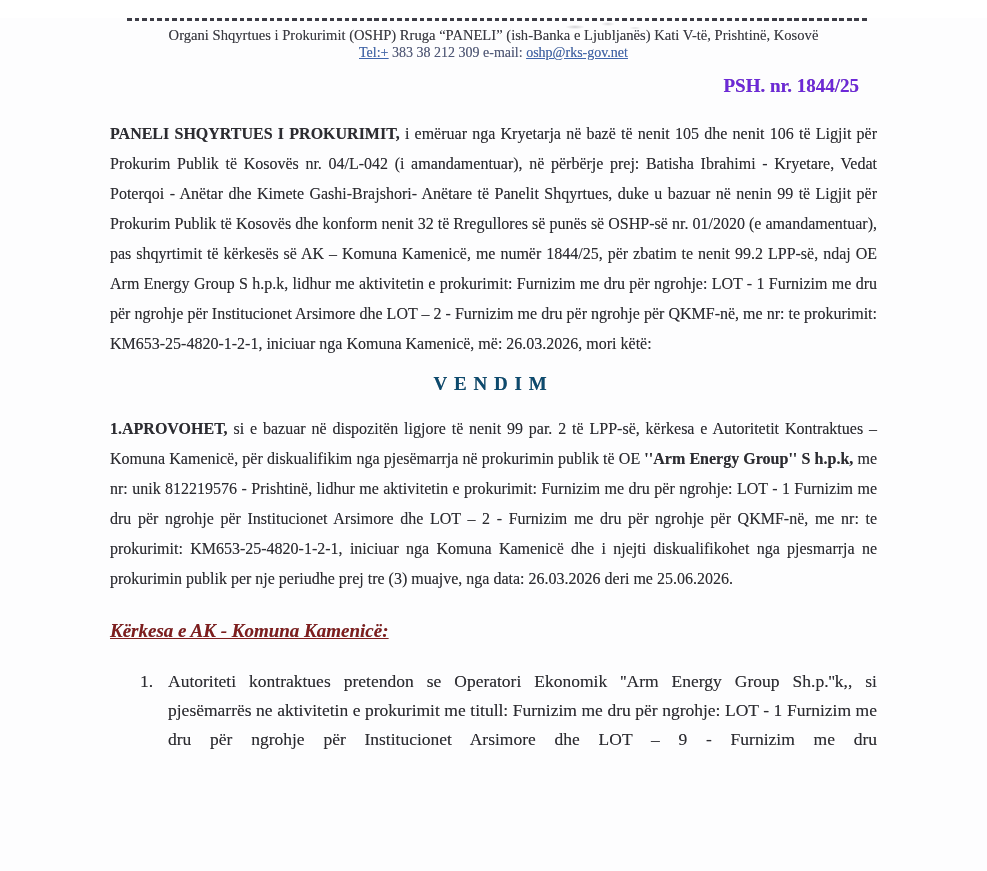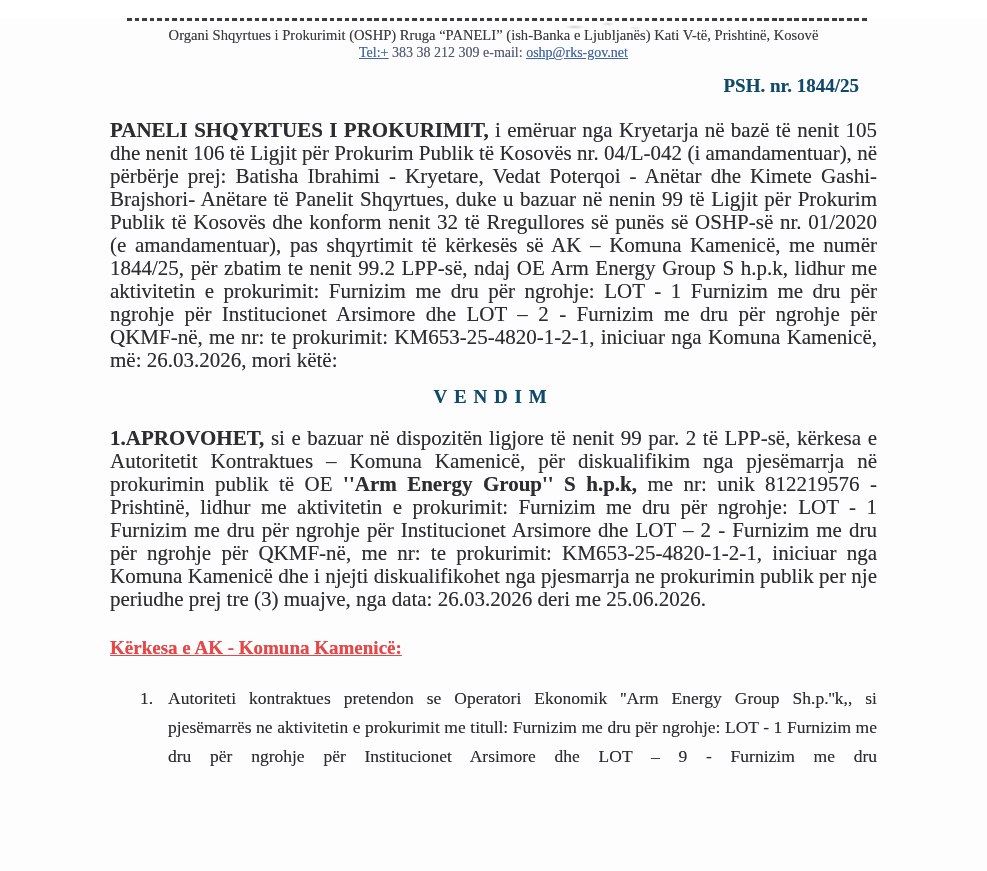--- a/index.html
+++ b/index.html
@@ -30,37 +30,37 @@
     margin-top: 6px; text-align: center;
     font-size: 14.6px; line-height: 17px; color: #3a3a41;
   }
   .header-contact {
     text-align: center; font-size: 14px; line-height: 18px; color: #50597a;
   }
   .header-contact a { color: #3f66ae; text-decoration: underline; cursor: pointer; }
   .content { margin: 0 110px 0 110px; }
   .case-number {
     margin-top: 12px; padding-right: 18px; text-align: right;
-    font-weight: bold; font-size: 19px; line-height: 23px; color: #0c4a6e;
+    font-weight: bold; font-size: 19px; line-height: 23px; color: #6d28d9;
   }
   .para {
-    font-size: 21px; line-height: 23px; text-align: justify;
+    font-size: 16px; line-height: 30px; text-align: justify;
   }
   .para.intro { margin-top: 22px; }
   .para.decision { margin-top: 8px; }
   .heading {
     text-align: center; font-weight: bold; font-size: 19px;
     letter-spacing: 0.36em; color: #0c4a6e;
   }
   .heading.vendim { margin: 14px 0 19px 0; }
   .heading.arsyetim { margin: 10px 0 0 0; }
   .section-heading {
     margin-top: 25px;
-    font-weight: bold; text-decoration: underline;
-    font-size: 19px; line-height: 24px; color: #ef4444;
+    font-weight: bold; font-style: italic; text-decoration: underline;
+    font-size: 19px; line-height: 24px; color: #7f1d1d;
   }
   .list-item {
     display: flex; margin-top: 24px; padding-left: 30px;
     font-size: 17.5px; line-height: 29px;
   }
   .list-item .num { width: 28px; flex: 0 0 28px; }
   .list-item .txt {
     flex: 1; text-align: justify; text-align-last: justify;
   }
 </style>

